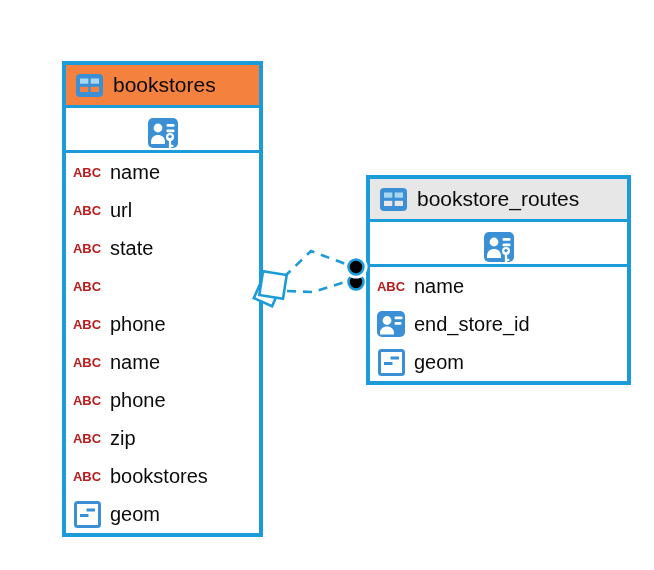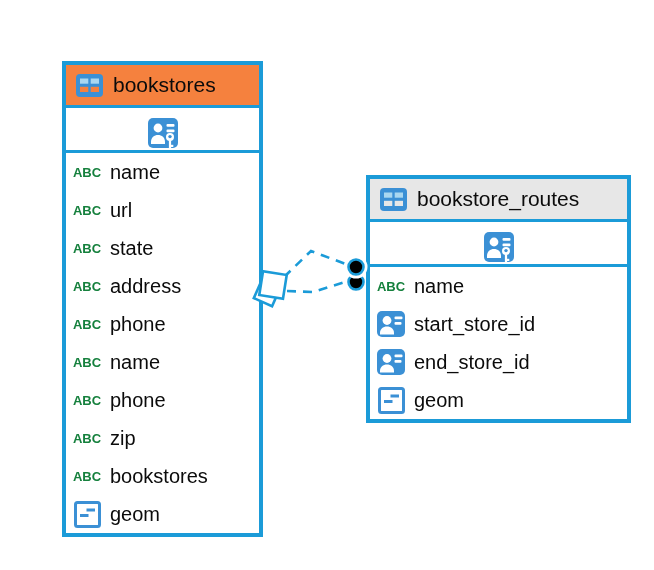--- a/index.html
+++ b/index.html
@@ -27,21 +27,21 @@
     display:flex; align-items:center; gap:8px; height:45px; padding:10px 6px;
     border-bottom:3px solid #1b9bd8; font-size:21px; font-weight:700;
     background:#fff; white-space:nowrap;flex-direction:column;
   }
   .col-row {
     display:flex; align-items:center; gap:8px; height:38px; padding:0 6px;
     background:#fff; font-size:20px; white-space:nowrap;
   }
   .icoslot { width:30px; flex:0 0 auto; display:flex; justify-content:center; align-items:center; }
   .abc {
-    font-weight:800; font-size:13px; color:#15803d; letter-spacing:0px;
+    font-weight:800; font-size:13px; color:#b91c1c; letter-spacing:0px;
     font-family:"Liberation Sans","DejaVu Sans",sans-serif;
   }
   .lbl { overflow:hidden; }
 
   svg.connector {
     position:absolute; left:0; top:0; z-index:10; pointer-events:none;
   }
   .dash { fill:none; stroke:#1b9bd8; stroke-width:2.6; stroke-dasharray:9 7; }
   .sq   { fill:#ffffff; stroke:#1b9bd8; stroke-width:2.6; }
   .endpoint { fill:#000000; stroke:#1b9bd8; stroke-width:2.6; }
@@ -120,21 +120,20 @@
     <div class="col-row">
       <span class="icoslot">
           <span class="abc">ABC</span>
         </span>
       <span class="lbl">state</span>
     </div>
     <div class="col-row">
       <span class="icoslot">
           <span class="abc">ABC</span>
         </span>
-      <span class="lbl">address</span>
     </div>
     <div class="col-row">
       <span class="icoslot">
           <span class="abc">ABC</span>
         </span>
       <span class="lbl">phone</span>
     </div>
     <div class="col-row">
       <span class="icoslot">
           <span class="abc">ABC</span>
@@ -184,28 +183,20 @@
             <use href="#sym-pk"></use>
           </svg>
       </span>
       <span class="lbl">id</span>
     </div>
     <div class="col-row">
       <span class="icoslot">
           <span class="abc">ABC</span>
         </span>
       <span class="lbl">name</span>
-    </div>
-    <div class="col-row">
-      <span class="icoslot">
-        <svg width="28" height="26">
-            <use href="#sym-fk"></use>
-          </svg>
-      </span>
-      <span class="lbl">start_store_id</span>
     </div>
     <div class="col-row">
       <span class="icoslot">
         <svg width="28" height="26">
             <use href="#sym-fk"></use>
           </svg>
       </span>
       <span class="lbl">end_store_id</span>
     </div>
     <div class="col-row">

